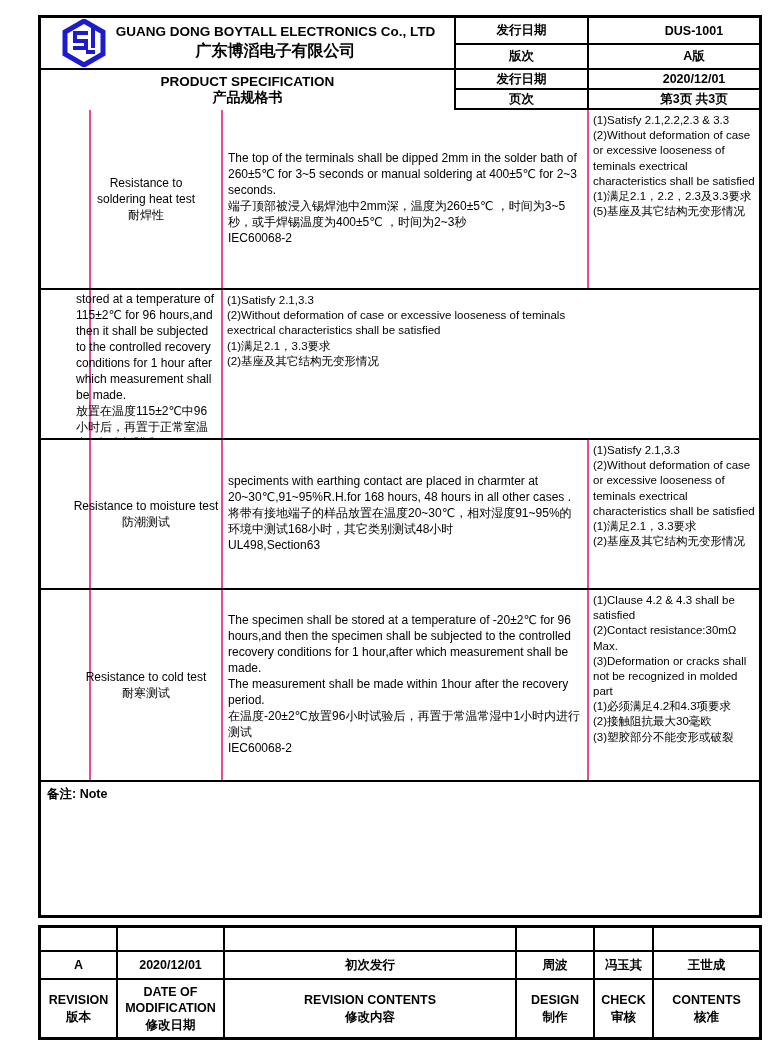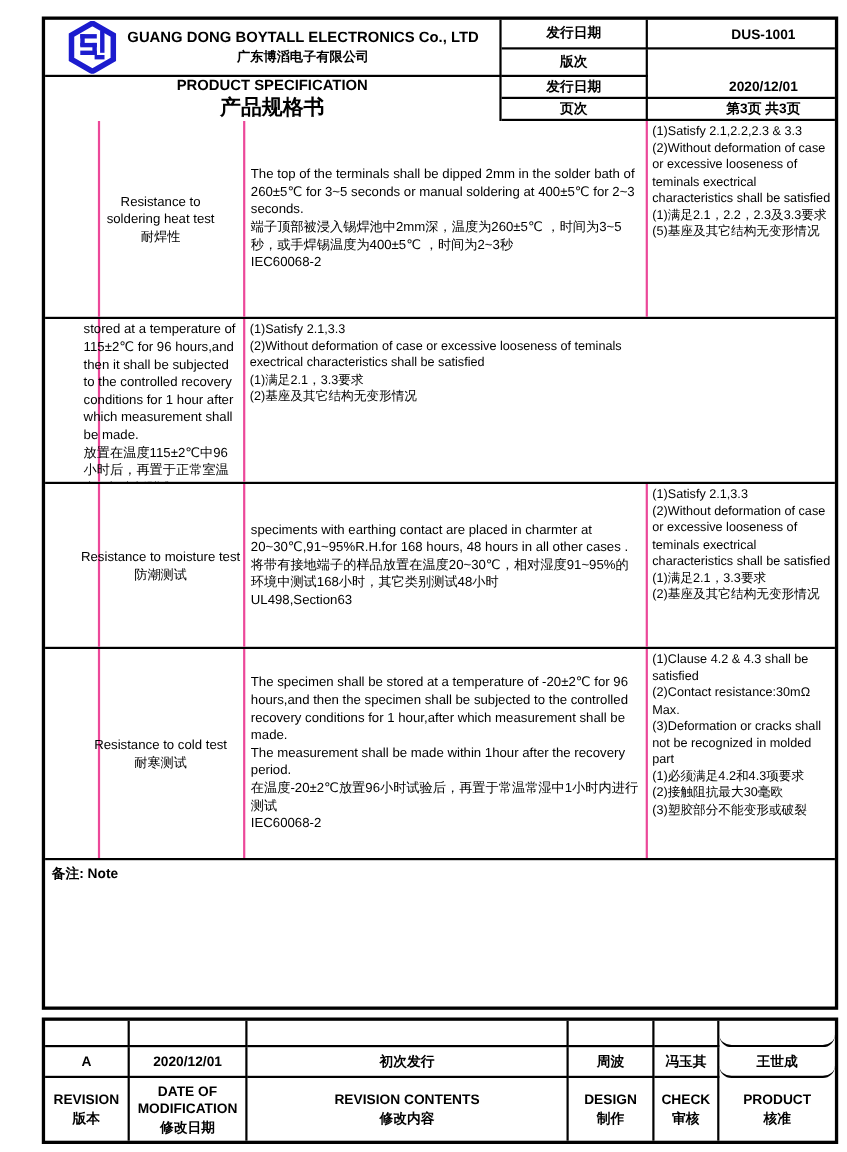--- a/index.html
+++ b/index.html
@@ -25,23 +25,23 @@
     display: grid;
     grid-template-columns: 415px 133px 1fr;
     grid-template-rows: 27px 25px 20px 20px;
     width: 100%;
   }
   .hcell { border-right: 2px solid #000; border-bottom: 2px solid #000; display: flex; align-items: center; justify-content: center; }
   .company-cell { grid-column: 1; grid-row: 1 / span 2; gap: 8px; }
   .title-cell   { grid-column: 1; grid-row: 3 / span 2; flex-direction: column; }
   .company-text { text-align: center; }
   .company-en { font-size: 13.5px; font-weight: bold; }
-  .company-cn { font-size: 12px;  font-weight: bold; margin-top: 2px; }
+  .company-cn { font-size: 16px;  font-weight: bold; margin-top: 2px; }
   .title-en { font-size: 13.5px; font-weight: bold; text-align: right; }
-  .title-cn { font-size: 19px;  font-weight: bold; }
+  .title-cn { font-size: 14px;  font-weight: bold; }
   .info-label { font-size: 12.5px; font-weight: bold; }
   .info-value { font-size: 12.5px; font-weight: bold; border-right: none; padding-left: 40px; }
   .no-bottom { border-bottom: none; }
   .logo-box { width: 48px; height: 48px; flex: 0 0 48px; }
 
   
   .spec-row {
     display: grid;
     grid-template-columns: 30px 152px 366px 1fr;
     border-bottom: 2px solid #000;
@@ -68,21 +68,21 @@
     display: grid;
     grid-template-columns: 77px 107px 292px 78px 59px 1fr;
     grid-template-rows: 24px 28px 1fr;
     background: #fff;
   }
   .rcell {
     border-right: 2px solid #000; border-bottom: 2px solid #000;
     display: flex; align-items: center; justify-content: center;
     text-align: center; font-weight: bold; white-space: pre-line;
   }
-  .rcell.last-col { border-right: none; border-radius: 11px; }
+  .rcell.last-col { border-right: none; }
   .rcell.hdr-row { border-bottom: none; font-size: 12.5px; line-height: 1.3; }
   .rcell.entry-row { font-size: 12.5px; }
 </style>
 </head>
 <body>
 
 <div class="page">
 
   <div class="main-frame">
 
@@ -111,20 +111,21 @@
 
       <div class="hcell title-cell no-bottom">
         <div class="title-en">PRODUCT SPECIFICATION</div>
         <div class="title-cn">产品规格书</div>
       </div>
 
       <div class="hcell info-label" style="grid-column:2;grid-row:1">发行日期</div>
       <div class="hcell info-value" style="grid-column:3;grid-row:1">DUS-1001</div>
 
       <div class="hcell info-label" style="grid-column:2;grid-row:2">版次</div>
+      <div class="hcell info-value" style="grid-column:3;grid-row:2">A版</div>
 
       <div class="hcell info-label" style="grid-column:2;grid-row:3">发行日期</div>
       <div class="hcell info-value" style="grid-column:3;grid-row:3">2020/12/01</div>
 
       <div class="hcell info-label no-bottom" style="grid-column:2;grid-row:4;border-bottom:2px solid #000">页次</div>
       <div class="hcell info-value" style="grid-column:3;grid-row:4;border-bottom:2px solid #000">第3页  共3页</div>
     </div>
 
     <div class="spec-row r0">
       <div class="scell cell-no">4.3</div>
@@ -204,17 +205,17 @@
 版本</div>
     <div class="rcell hdr-row">DATE OF
 MODIFICATION
 修改日期</div>
     <div class="rcell hdr-row">REVISION CONTENTS
 修改内容</div>
     <div class="rcell hdr-row">DESIGN
 制作</div>
     <div class="rcell hdr-row">CHECK
 审核</div>
-    <div class="rcell hdr-row last-col">PRODUCT
+    <div class="rcell hdr-row last-col">CONTENTS
 核准</div>
   </div>
 
 </div>
 
 </body></html>

